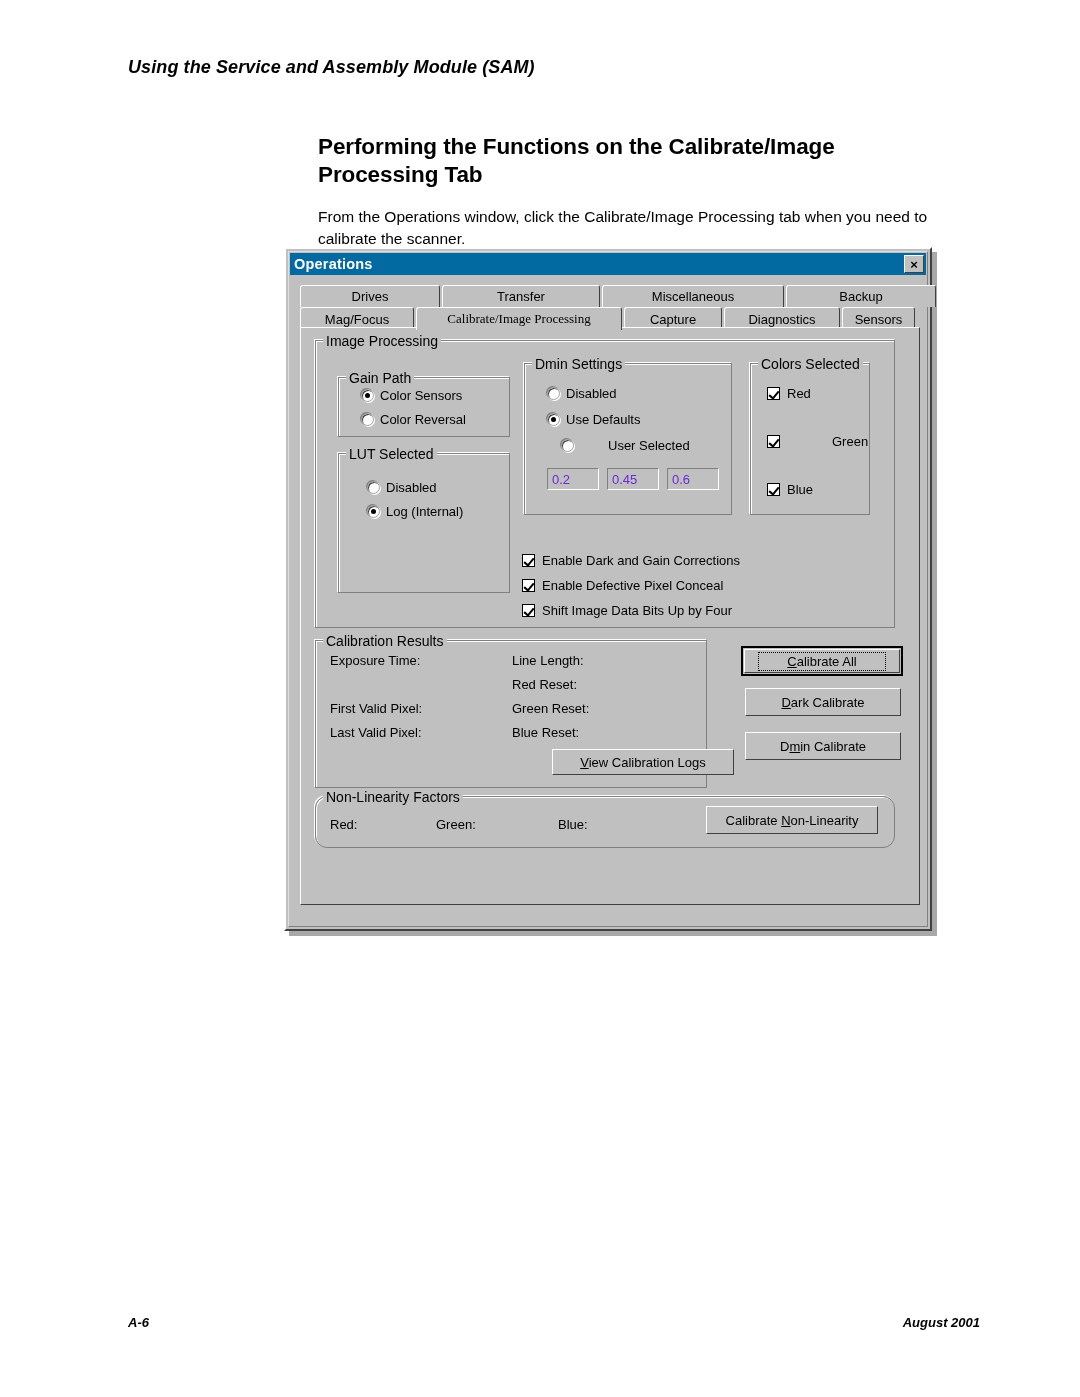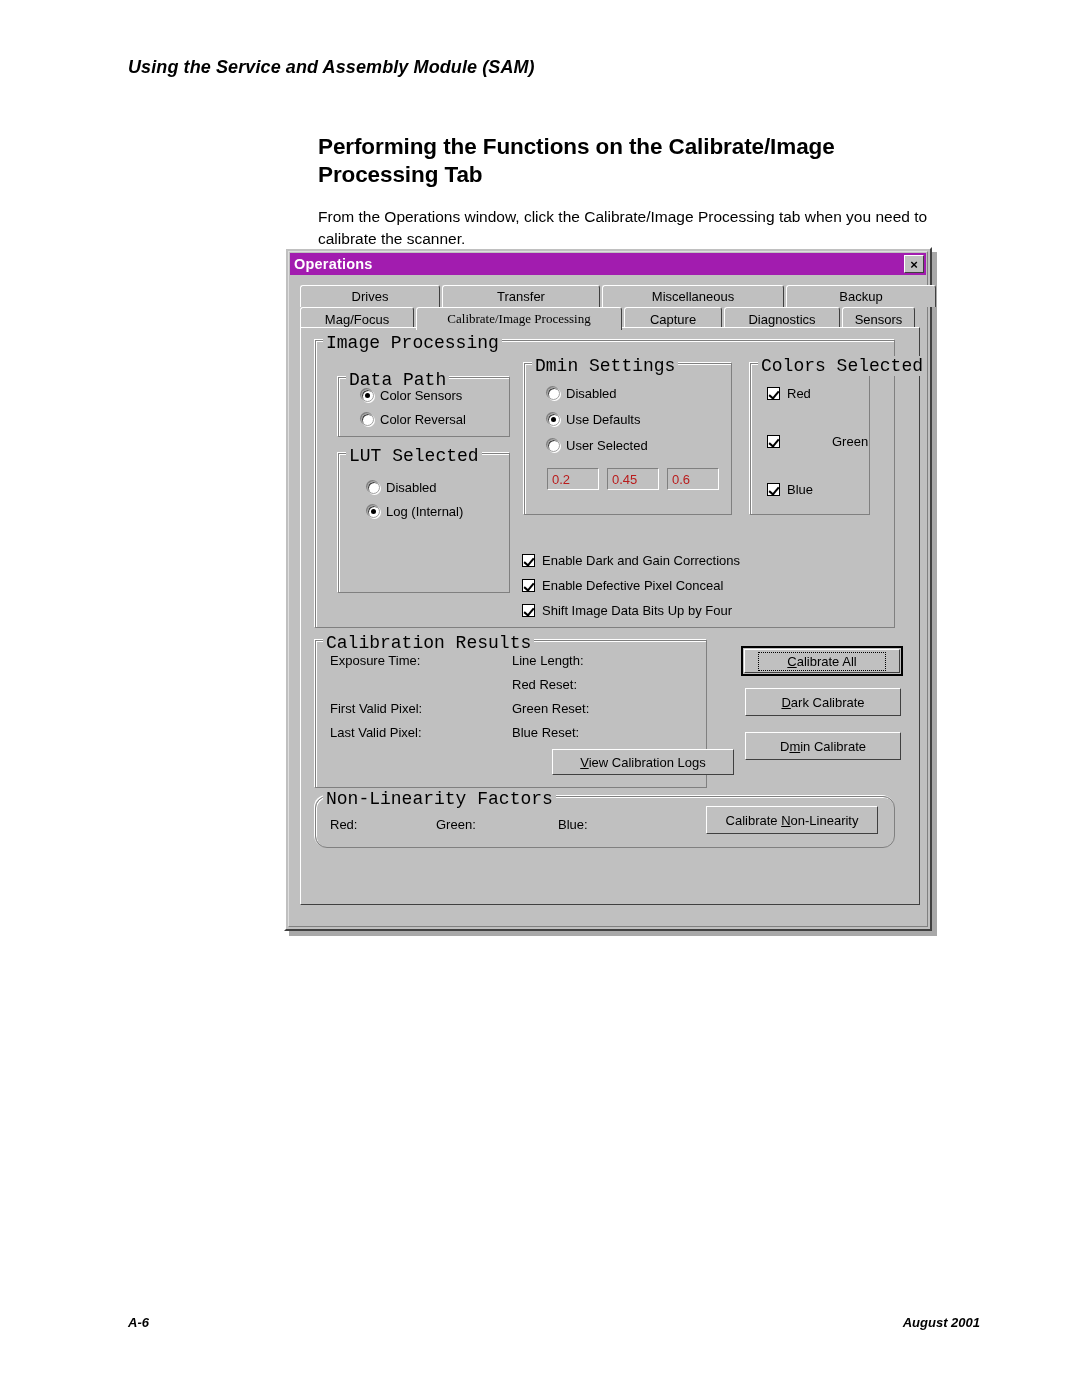--- a/index.html
+++ b/index.html
@@ -85,21 +85,21 @@
     border-left: 1px solid #dfdfdf;
     border-right: 1px solid #808080;
     border-bottom: 1px solid #808080;
     box-sizing: border-box;
   }
   .titlebar {
     position: absolute;
     left: 4px; top: 4px;
     width: 636px;
     height: 22px;
-    background: #a21caf;
+    background: #0369a1;
     display: flex;
     align-items: center;
     padding: 0 2px 0 4px;
     box-sizing: border-box;
   }
   .titlebar-text {
     color: #ffffff;
     font-size: 14.5px;
     font-weight: bold;
     letter-spacing: .2px;
@@ -176,23 +176,22 @@
     border: 1px solid #808080;
     box-shadow: 1px 1px 0 0 #ffffff inset, -1px -1px 0 0 #ffffff;
     box-sizing: border-box;
   }
   .group > .glabel {
     position: absolute;
     top: -8px;
     left: 7px;
     background: #c0c0c0;
     padding: 0 3px;
-    font-size: 18px;
-    white-space: nowrap;
-    font-family: Liberation Mono, monospace;
+    font-size: 14px;
+    white-space: nowrap;
   }
 
   
   .opt {
     position: absolute;
     display: flex;
     align-items: center;
     white-space: nowrap;
     font-size: 13px;
   }
@@ -251,21 +250,21 @@
     background: #c0c0c0;
     border-top: 1.5px solid #808080;
     border-left: 1.5px solid #808080;
     border-right: 1.5px solid #ffffff;
     border-bottom: 1.5px solid #ffffff;
     box-sizing: border-box;
     display: flex;
     align-items: center;
     padding-left: 4px;
     font-size: 13px;
-    color: #b91c1c;
+    color: #6d28d9;
   }
 
   
   .btn {
     position: absolute;
     background: #c0c0c0;
     border-top: 1.5px solid #ffffff;
     border-left: 1.5px solid #ffffff;
     border-right: 1.5px solid #404040;
     border-bottom: 1.5px solid #404040;
@@ -352,21 +351,21 @@
       <span>Sensors</span>
     </div>
   </div>
 
   <div class="tabpage">
 
     <div class="group" style="left:14px;top:12px;width:580px;height:288px;">
       <span class="glabel">Image Processing</span>
 
       <div class="group" style="left:22px;top:36px;width:172px;height:60px;">
-        <span class="glabel">Data Path</span>
+        <span class="glabel">Gain Path</span>
         <div class="opt" style="left:22px;top:10px;">
           <span class="radio on"></span>
           <span>Color Sensors</span>
         </div>
         <div class="opt" style="left:22px;top:34px;">
           <span class="radio"></span>
           <span>Color Reversal</span>
         </div>
       </div>
 
@@ -385,21 +384,21 @@
       <div class="group" style="left:208px;top:22px;width:208px;height:152px;">
         <span class="glabel">Dmin Settings</span>
         <div class="opt" style="left:22px;top:22px;">
           <span class="radio"></span>
           <span>Disabled</span>
         </div>
         <div class="opt" style="left:22px;top:48px;">
           <span class="radio on"></span>
           <span>Use Defaults</span>
         </div>
-        <div class="opt" style="left:22px;top:74px;">
+        <div class="opt" style="left:36px;top:74px;gap:28px;">
           <span class="radio"></span>
           <span>User Selected</span>
         </div>
         <div class="field" style="left:22px;top:104px;width:52px;">0.2</div>
         <div class="field" style="left:82px;top:104px;width:52px;">0.45</div>
         <div class="field" style="left:142px;top:104px;width:52px;">0.6</div>
       </div>
 
       <div class="group" style="left:434px;top:22px;width:120px;height:152px;">
         <span class="glabel">Colors Selected</span>

